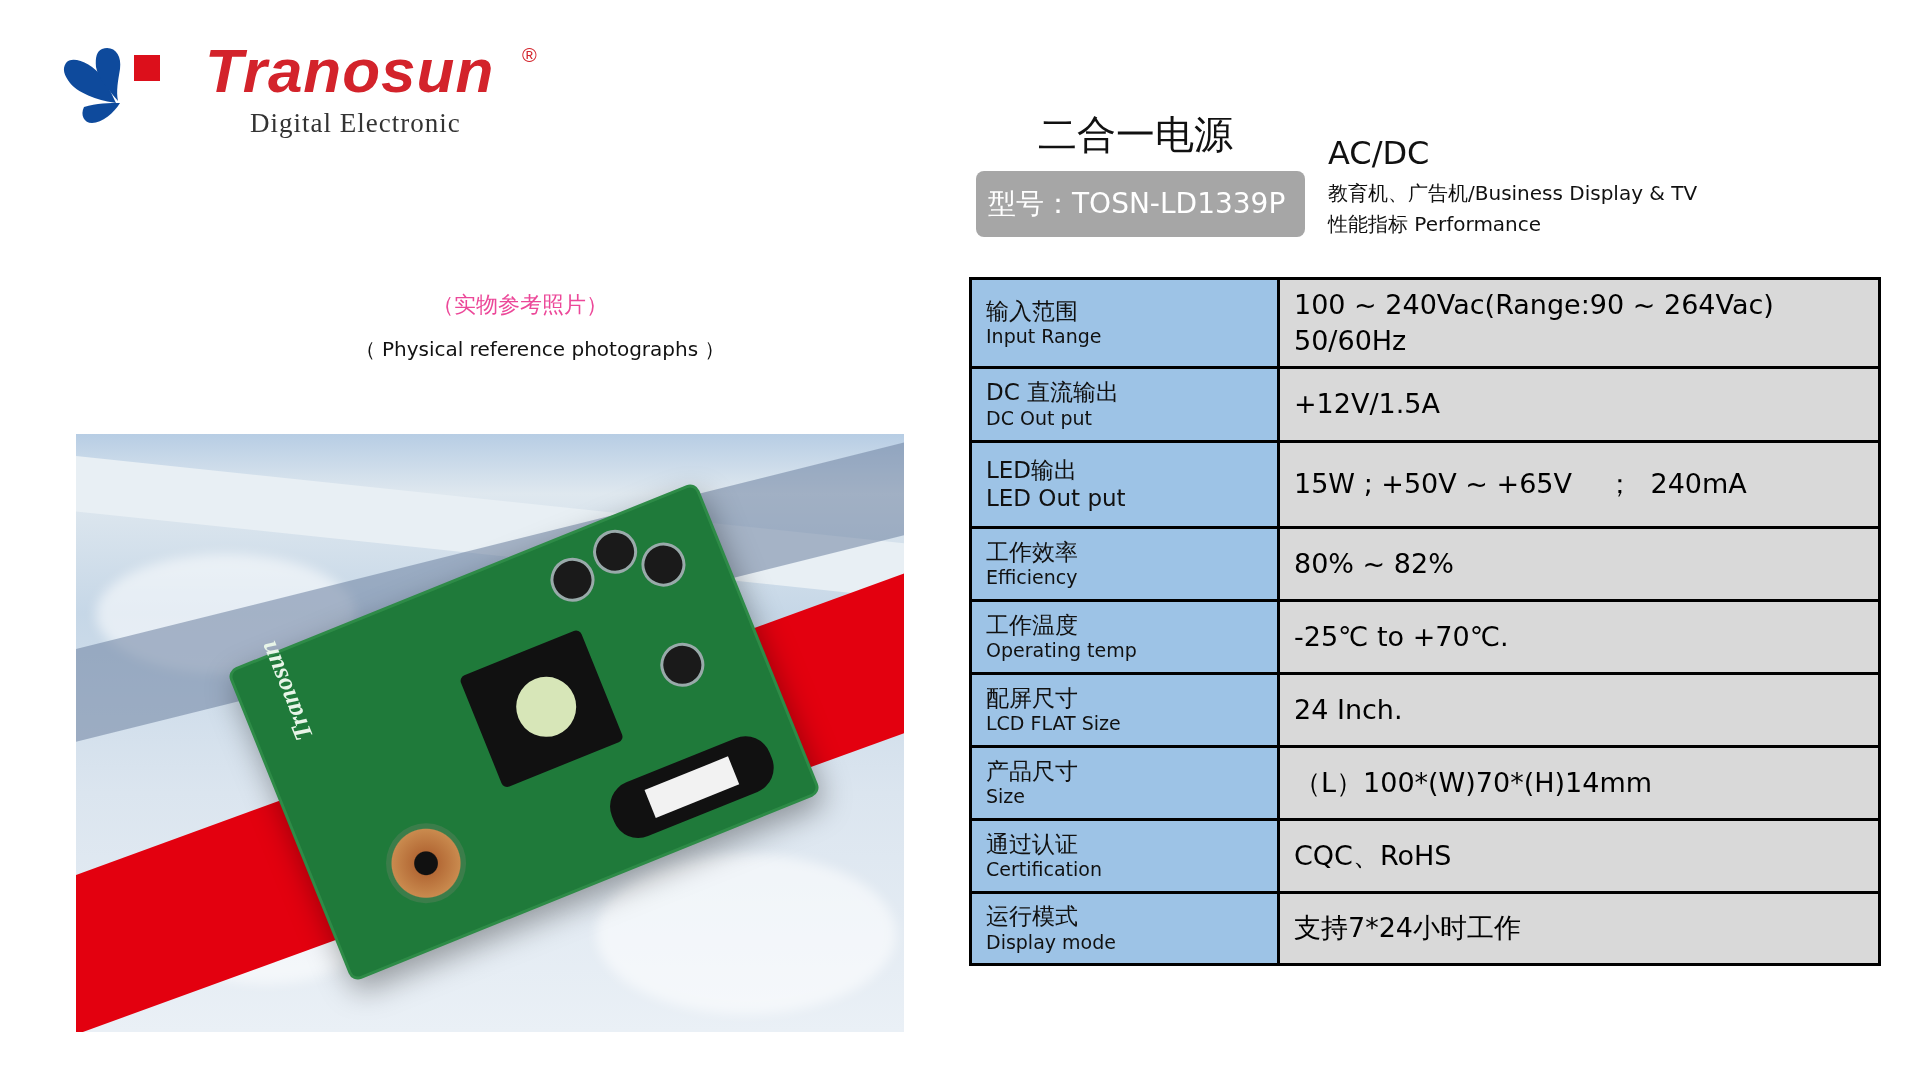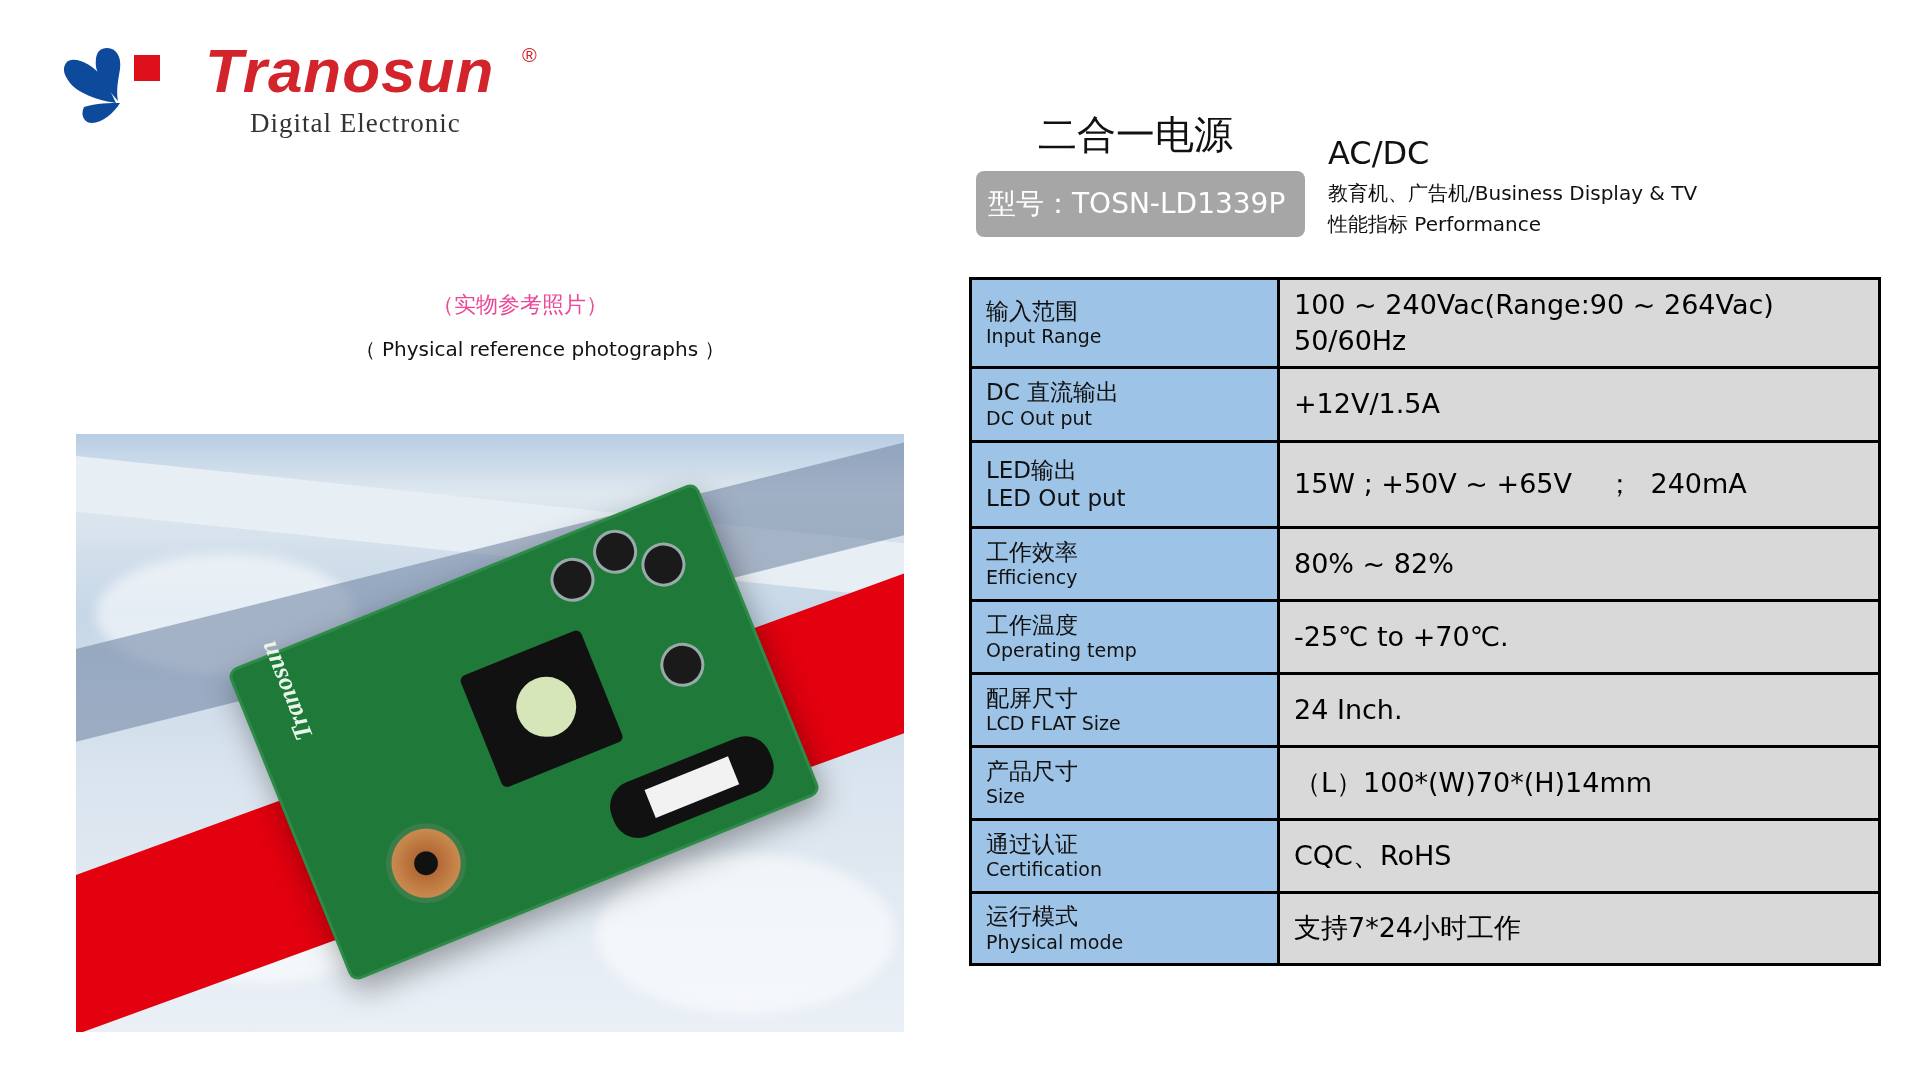--- a/index.html
+++ b/index.html
@@ -173,20 +173,20 @@
           <span class="k-cn">通过认证</span>
           <span class="k-en">Certification</span>
         </td>
       <td class="v">
           <span class="v-line">CQC、RoHS</span>
         </td>
     </tr>
     <tr style="height:72px;padding-left:44px;">
       <td class="k">
           <span class="k-cn">运行模式</span>
-          <span class="k-en">Physical mode</span>
+          <span class="k-en">Display mode</span>
         </td>
       <td class="v">
           <span class="v-line">支持7*24小时工作</span>
         </td>
     </tr>
   </tbody>
 </table>
 
 </body></html>

